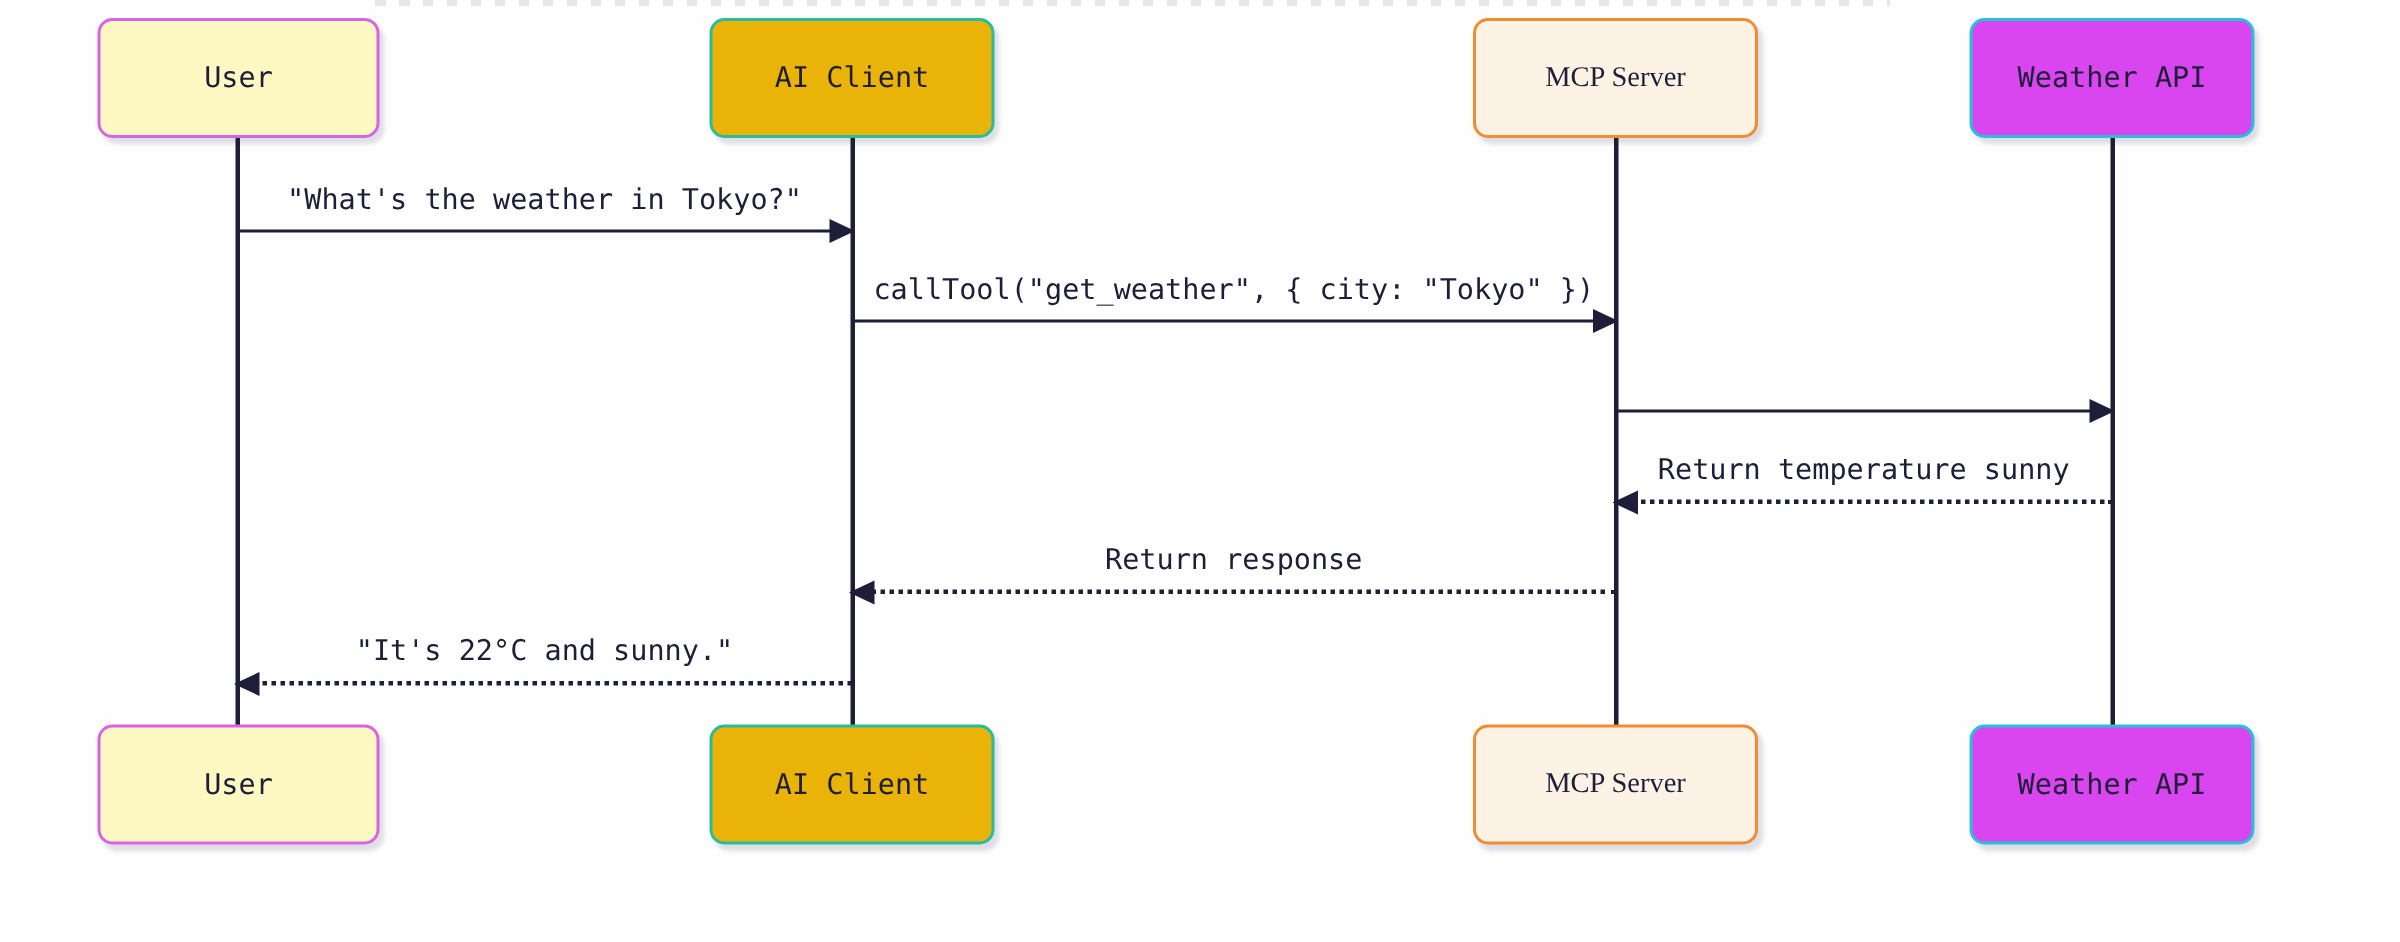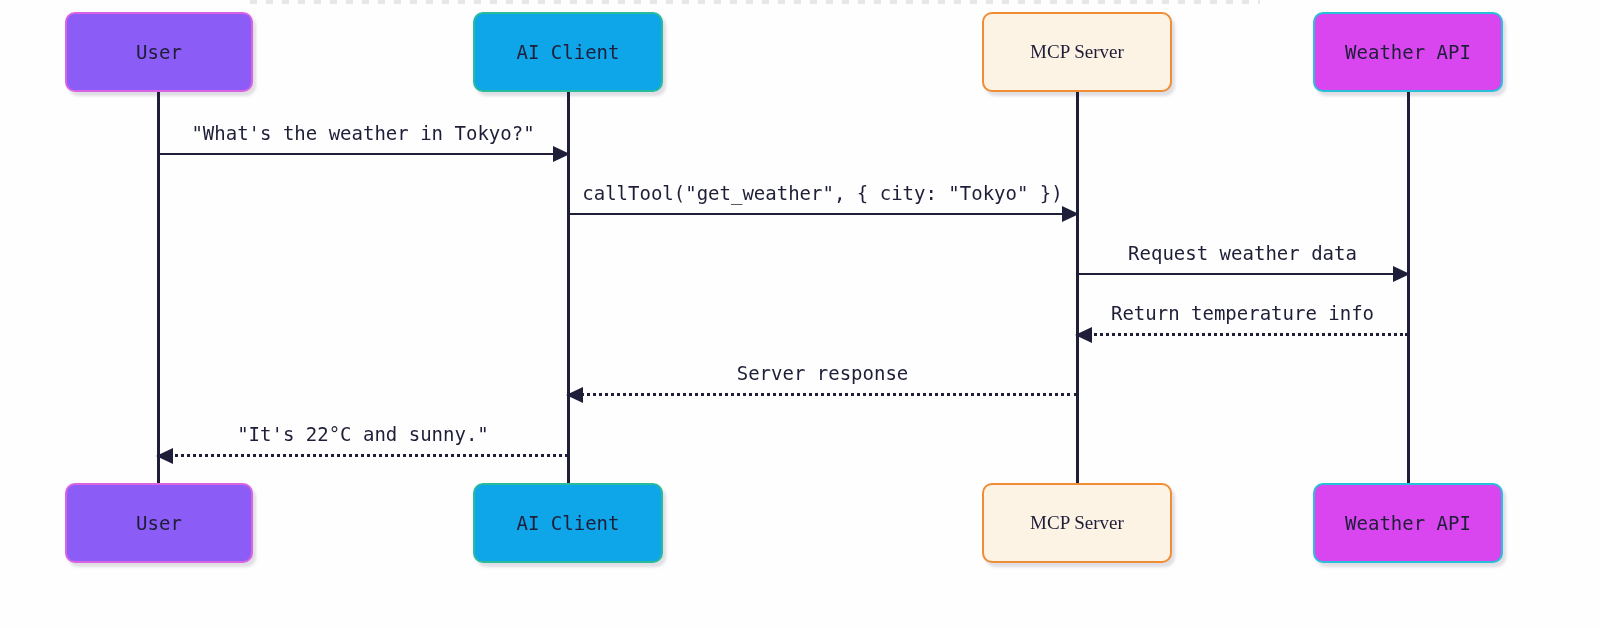--- a/index.html
+++ b/index.html
@@ -27,22 +27,22 @@
     border-radius: 10px;
     border: 2.5px solid;
     display: flex;
     align-items: center;
     justify-content: center;
     font-size: 19px;
     box-shadow: 3px 4px 3px rgba(140,140,160,0.28);
   }
   .actor-box.top    { top: 12px; }
   .actor-box.bottom { top: 483px; }
-  .actor-user    { left: 65px;   width: 188px; background: #8b5cf6; border-color: #da63e4; }
-  .actor-ai      { left: 473px;  width: 190px; background: #0ea5e9; border-color: #27bd9c; }
+  .actor-user    { left: 65px;   width: 188px; background: #fef9c3; border-color: #da63e4; }
+  .actor-ai      { left: 473px;  width: 190px; background: #eab308; border-color: #27bd9c; }
   .actor-mcp     { left: 982px;  width: 190px; background: #fdf3e4; border-color: #ee8d33; font-family: Liberation Serif, serif; }
   .actor-weather { left: 1313px; width: 190px; background: #d946ef; border-color: #28c0d8; }
 
   .lifeline {
     position: absolute;
     top: 92px;
     height: 393px;
     width: 2.5px;
     background: #1e1e38;
   }
@@ -112,31 +112,30 @@
   <div class="msg-label" style="left:158px; width:410px; top:120px;">"What's the weather in Tokyo?"</div>
   <div class="msg-line" style="left:158px; width:410px; top:153px;">
     <span class="arrowhead right"></span>
   </div>
 
   <div class="msg-label" style="left:568px; width:509px; top:180px;">callTool("get_weather", { city: "Tokyo" })</div>
   <div class="msg-line" style="left:568px; width:509px; top:213px;">
     <span class="arrowhead right"></span>
   </div>
 
-  <div class="msg-label" style="left:1077px; width:331px; top:240px;">Request weather data</div>
   <div class="msg-line" style="left:1077px; width:331px; top:273px;">
     <span class="arrowhead right"></span>
   </div>
 
-  <div class="msg-label" style="left:1077px; width:331px; top:300px;">Return temperature info</div>
+  <div class="msg-label" style="left:1077px; width:331px; top:300px;">Return temperature sunny</div>
   <div class="msg-line dotted" style="left:1077px; width:331px; top:333px;">
     <span class="arrowhead left"></span>
   </div>
 
-  <div class="msg-label" style="left:568px; width:509px; top:360px;">Server response</div>
+  <div class="msg-label" style="left:568px; width:509px; top:360px;">Return response</div>
   <div class="msg-line dotted" style="left:568px; width:509px; top:393px;">
     <span class="arrowhead left"></span>
   </div>
 
   <div class="msg-label" style="left:158px; width:410px; top:421px;">"It's 22°C and sunny."</div>
   <div class="msg-line dotted" style="left:158px; width:410px; top:454px;">
     <span class="arrowhead left"></span>
   </div>
 
   <div class="actor-box bottom actor-user">

